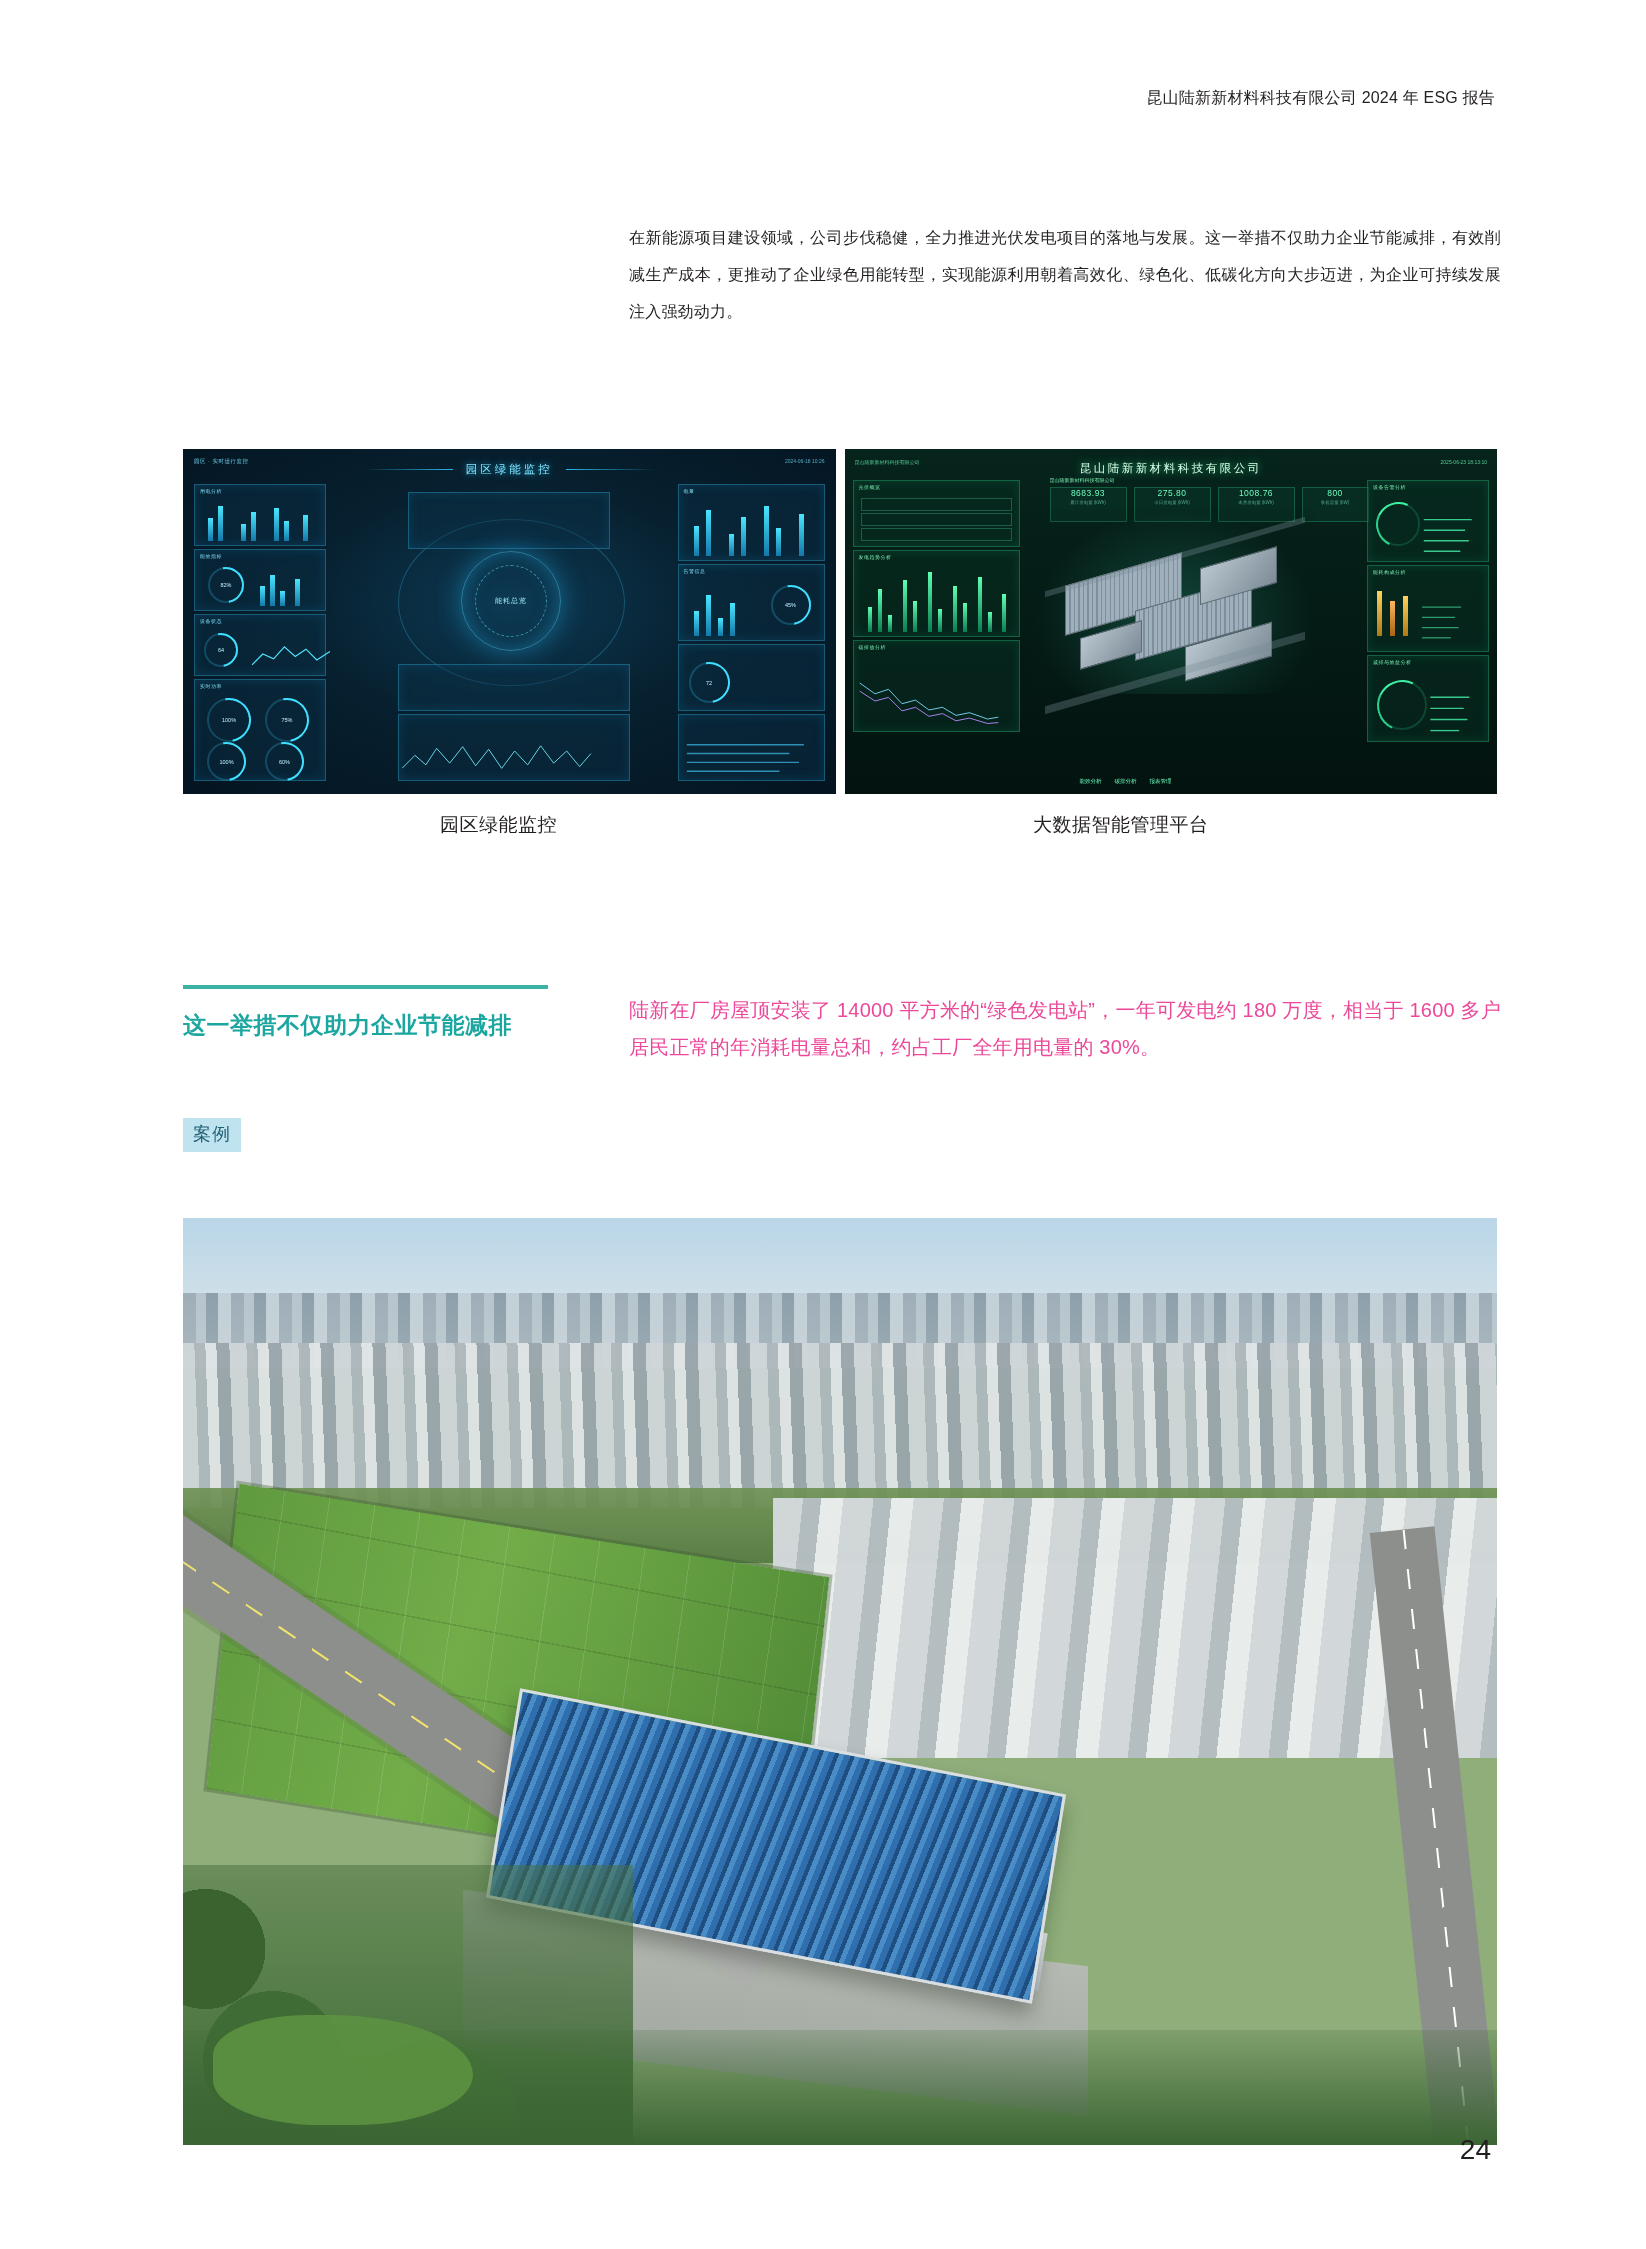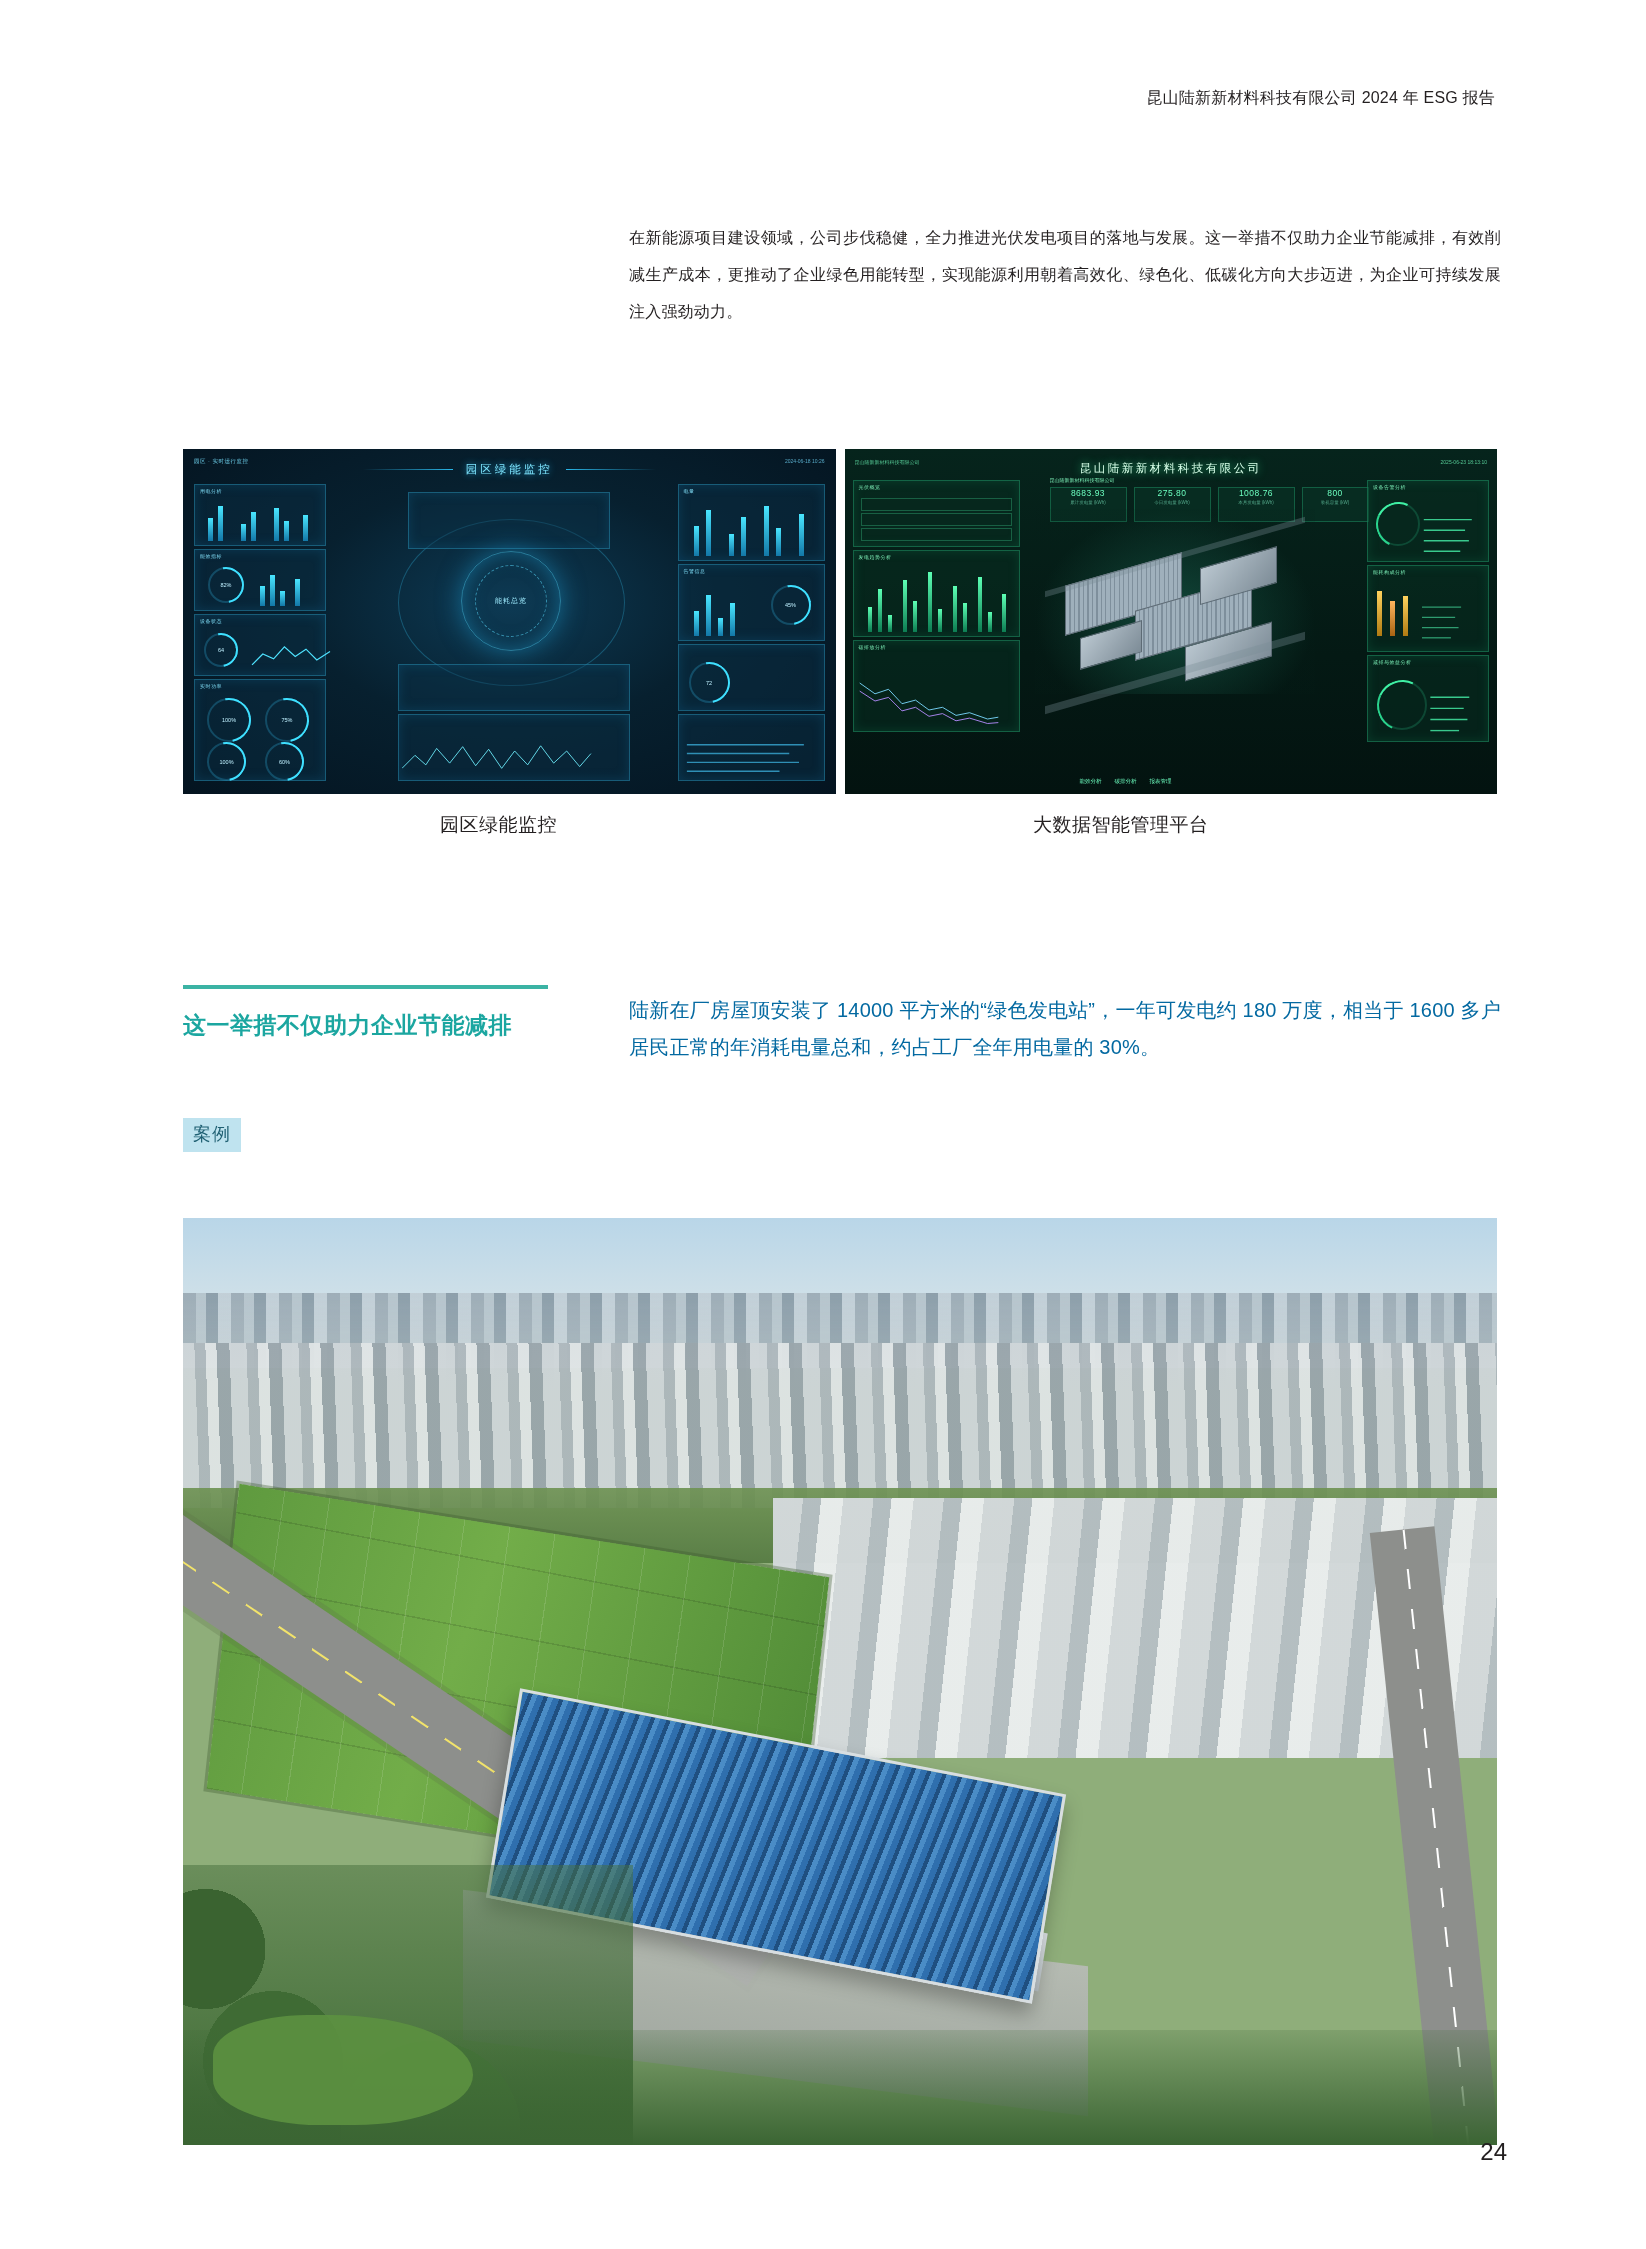--- a/index.html
+++ b/index.html
@@ -231,21 +231,21 @@
     margin-top: 8px;
   }
   .case-body {
     position: absolute;
     top: 992px;
     left: 629px;
     width: 872px;
     font-size: 20px;
     line-height: 37px;
     text-align: justify;
-    color: #0369a1;
+    color: #ec4899;
     letter-spacing: 0.2px;
   }
 
   
   .photo {
     position: absolute;
     top: 1218px;
     left: 183px;
     width: 1314px;
     height: 927px;
@@ -348,22 +348,22 @@
   .grass-patch {
     position: absolute; bottom: 20px; left: 30px; width: 260px; height: 110px;
     background: #5c9140; border-radius: 40% 60% 50% 45%;
     opacity: 0.9;
   }
 
   
   .pageno {
     position: absolute;
     bottom: 84px;
-    right: 140px;
-    font-size: 24px;
+    right: 156px;
+    font-size: 28px;
     color: #231f20;
   }
 </style>
 </head>
 <body>
 
 <div class="header">昆山陆新新材料科技有限公司 2024 年 ESG 报告</div>
 
 <div class="intro">在新能源项目建设领域，公司步伐稳健，全力推进光伏发电项目的落地与发展。这一举措不仅助力企业节能减排，有效削减生产成本，更推动了企业绿色用能转型，实现能源利用朝着高效化、绿色化、低碳化方向大步迈进，为企业可持续发展注入强劲动力。</div>
 

